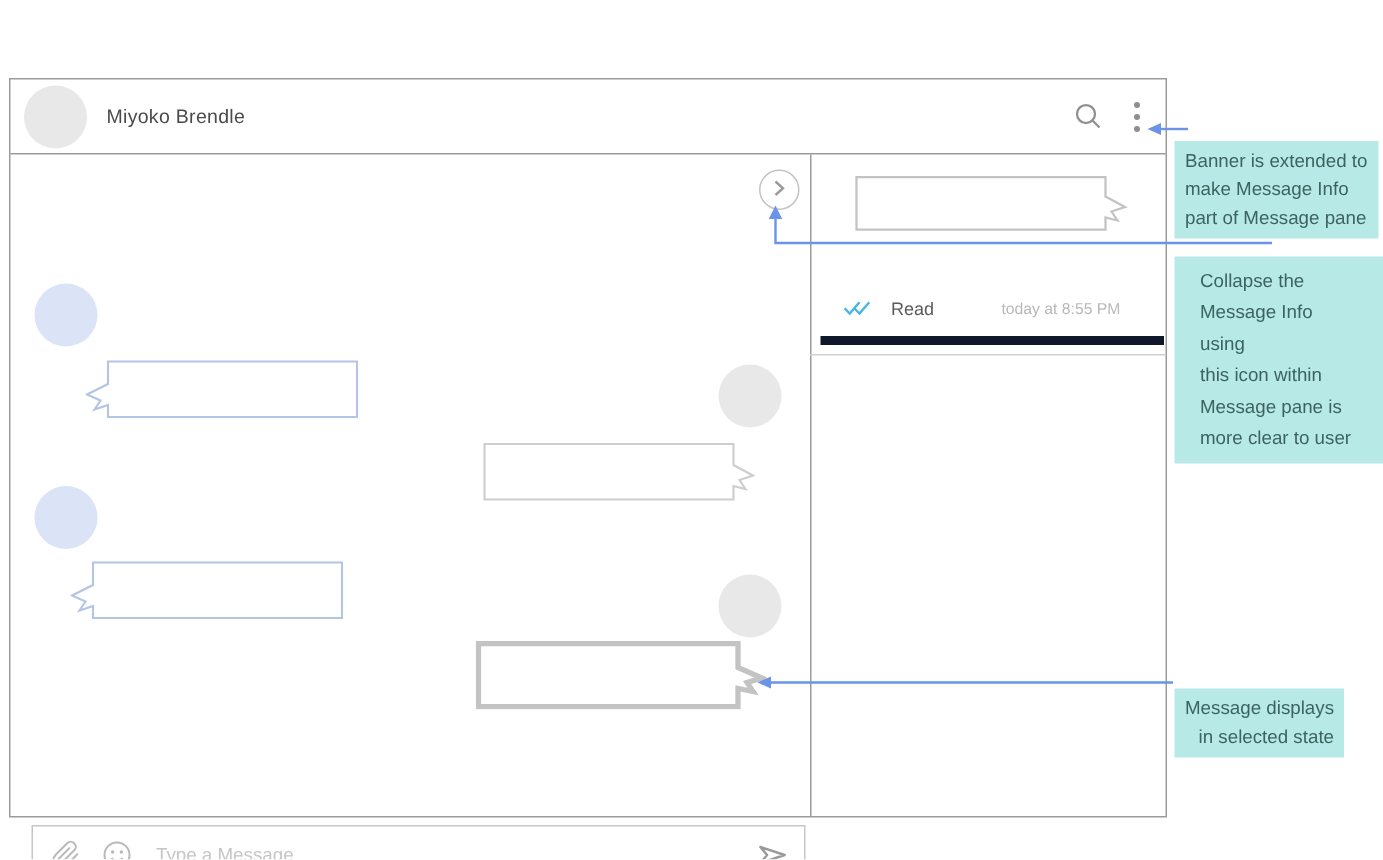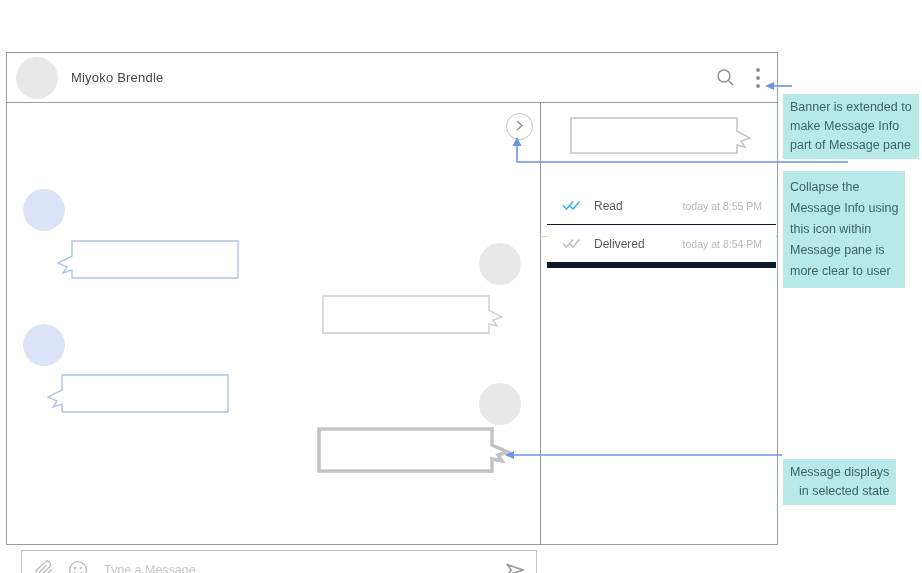--- a/index.html
+++ b/index.html
@@ -30,32 +30,32 @@
   .bubble path{fill:#fff;}
 
   
   .collapse-btn{position:absolute;left:499px;top:60px;width:27px;height:27px;border:1.5px solid #c2c2c2;border-radius:50%;background:#fff;display:flex;align-items:center;justify-content:center;padding:0;cursor:pointer;}
 
   
   .info-divider{position:absolute;left:533px;right:0;top:183px;height:0;border-top:1px solid #cfcfcf;}
   .info-row{position:absolute;left:540px;right:1px;height:37px;display:flex;align-items:center;background:#fff;border-bottom:6px solid #0f172a;}
   .info-row .check{margin-left:15px;line-height:0;}
   .info-row .label{margin-left:13px;font-size:12px;color:#5a5a5a;}
-  .info-row .time{margin-left:auto;margin-right:14px;font-size:10.5px;color:#b8b8b8;padding-left:20px;}
+  .info-row .time{margin-left:auto;margin-right:29px;font-size:10.5px;color:#b8b8b8;padding-left:20px;}
 
   
   .composer{position:absolute;left:14px;top:497px;width:516px;height:40px;border:1.5px solid #c6c6c6;box-sizing:border-box;background:#fff;display:flex;align-items:center;}
   .composer .icon-btn{margin-left:10px;}
   .composer input{flex:1;border:none;outline:none;font-size:12.5px;color:#555;margin-left:12px;font-family:inherit;background:transparent;}
   .composer input::placeholder{color:#c6c6c6;}
   .send-btn{margin-right:8px;}
 
   
   .note{position:absolute;background:#b7eae7;color:#3d6360;font-size:12.5px;line-height:19px;padding:4px 7px;white-space:pre-line;}
-  .note.n2{line-height:21px;padding:6px 7px;}
+  .note.n2{line-height:21px;padding:6px 17px;}
 
   
   .overlay{position:absolute;left:0;top:0;width:922px;height:573px;pointer-events:none;}
 </style>
 </head>
 <body>
 
 <div class="stage">
 
   <div class="frame">
@@ -105,30 +105,20 @@
       <span class="check">
         <svg width="19" height="11" viewBox="0 0 19 11">
             <path d="M1 5.5 L4.5 9 L11 1.5" fill="none" stroke="#45b5e8" stroke-width="1.6"></path>
             <path d="M7.5 5.5 L11 9 L17.5 1.5" fill="none" stroke="#45b5e8" stroke-width="1.6"></path>
           </svg>
       </span>
       <span class="label">Read</span>
       <span class="time">today at 8:55 PM</span>
     </div>
 
-    <div class="info-row" style="top:172px;">
-      <span class="check">
-        <svg width="19" height="11" viewBox="0 0 19 11">
-            <path d="M1 5.5 L4.5 9 L11 1.5" fill="none" stroke="#c2c2c2" stroke-width="1.6"></path>
-            <path d="M7.5 5.5 L11 9 L17.5 1.5" fill="none" stroke="#c2c2c2" stroke-width="1.6"></path>
-          </svg>
-      </span>
-      <span class="label">Delivered</span>
-      <span class="time">today at 8:54 PM</span>
-    </div>
 
     <div class="avatar blue msg-avatar abs" style="left:16px;top:136px;"></div>
     <svg class="bubble abs" style="left:50px;top:187px;" width="182" height="39" viewBox="0 0 182 39">
       <path d="M15 1 H181 V38 H15 V30 L6 33 L10 27 L1 23 L15 16 Z" stroke="#b3c4e6" stroke-width="1.4"></path>
     </svg>
 
     <div class="avatar gray msg-avatar abs" style="left:472px;top:190px;"></div>
     <svg class="bubble abs" style="left:315px;top:242px;" width="182" height="39" viewBox="0 0 182 39">
       <path d="M1 1 H167 V15 L180 22 L171 25 L175 31 L167 29 V38 H1 Z" stroke="#cdcdcd" stroke-width="1.4"></path>
     </svg>

